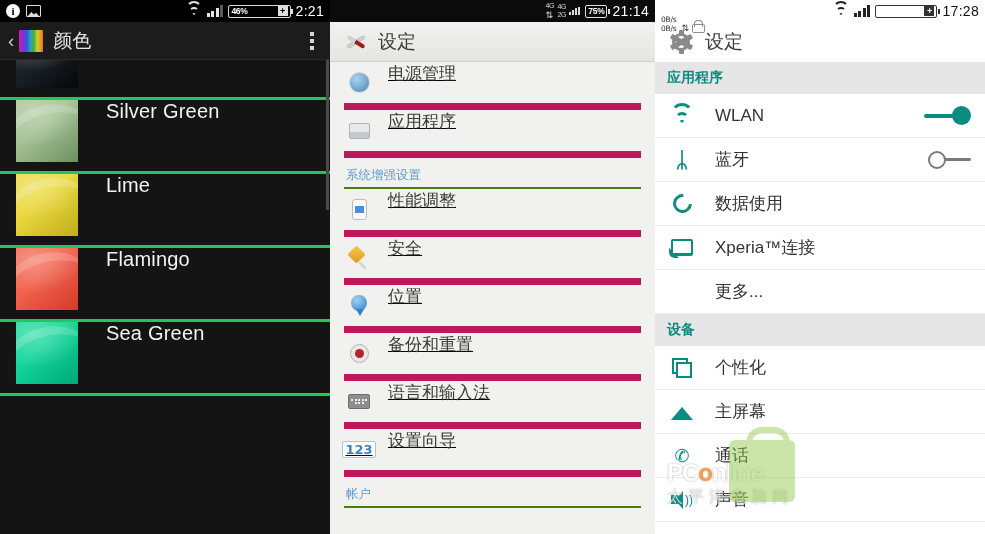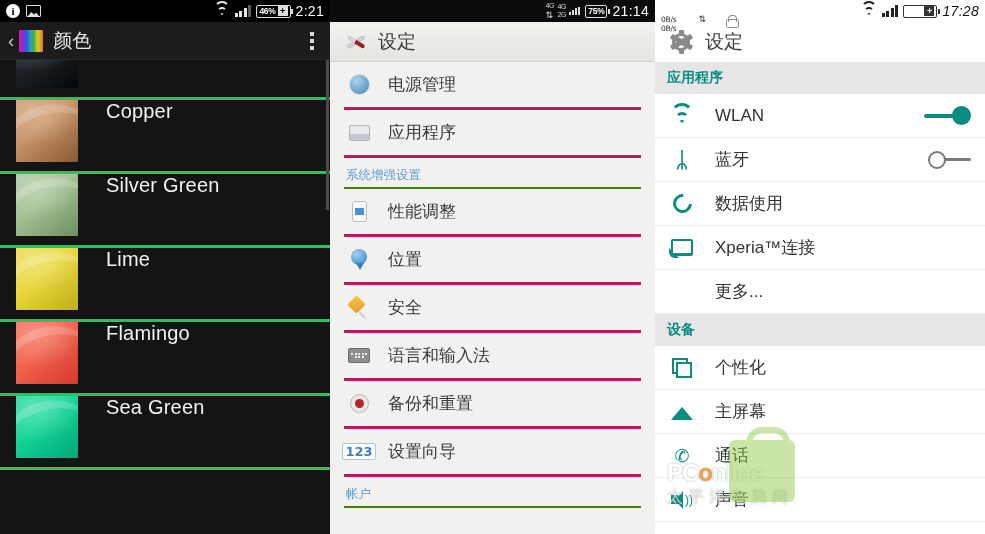--- a/index.html
+++ b/index.html
@@ -47,21 +47,21 @@
   .wifi-ic i:nth-child(3) { width: 4px; height: 4px; border-width: 2px; }
   .bars-ic { display: flex; align-items: flex-end; gap: 1.5px; height: 12px; }
   .bars-ic span { width: 3px; background: #e6e6e6; }
   .bars-ic span:nth-child(1) { height: 4px; }
   .bars-ic span:nth-child(2) { height: 6px; }
   .bars-ic span:nth-child(3) { height: 9px; }
   .bars-ic span:nth-child(4) { height: 12px; background: #5a5a5a; }
   .batt {
     display: flex; align-items: center; height: 13px; border: 1.5px solid #ddd;
     border-radius: 2px; padding: 0 2px; position: relative; color: #fff;
-    font-size: 8.5px; font-weight: bold; letter-spacing: -0.3px;
+    font-size: 8.5px; font-weight: bold; letter-spacing: -0.3px; gap: 28px;
   }
   .batt::after {
     content: ""; position: absolute; right: -3.5px; top: 3px; width: 2px; height: 5px; background: #ddd;
   }
   .batt .chg {
     width: 10px; height: 10px; background: #ddd; color: #000; font-size: 9px;
     text-align: center; line-height: 10px; margin-left: 2px; font-weight: bold;
   }
 
   .p1 .appbar {
@@ -126,21 +126,21 @@
   .p2 .appbar .title { font-size: 19px; color: #3c3c3c; margin-left: 10px; }
   .tools-ic { position: relative; width: 24px; height: 22px; }
   .tools-ic::before, .tools-ic::after {
     content: ""; position: absolute; left: 2px; top: 9px; width: 20px; height: 4px; border-radius: 2px;
   }
   .tools-ic::before { background: #cfd2d4; transform: rotate(-32deg); box-shadow: 0 0 0 .5px #a9adaf inset; }
   .tools-ic::after { background: linear-gradient(90deg,#cfd2d4 45%, #9d1f1f 45%); transform: rotate(32deg); }
 
   .p2 .body { padding: 0 14px; background: #f1f1ef; height: 472px; }
   .p2 .row {
-    height: 48px; display: flex; align-items: center; border-bottom: 3px solid #be185d;
+    height: 48px; display: flex; border-bottom: 7px solid #be185d; text-decoration: underline;
   }
   .p2 .row .ico { width: 30px; display: flex; justify-content: center; align-items: center; }
   .p2 .row .lbl { font-size: 17px; color: #3a3a3a; margin-left: 14px; }
   .p2 .section {
     padding: 9px 0 3px 2px; font-size: 12.5px; color: #5f9bd1;
     border-bottom: 2px solid #4d7c0f;
   }
 
   .ic-power { width: 21px; height: 21px; border-radius: 50%;
     background: radial-gradient(circle at 35% 30%, #a9d3ef, #4a87b5); border: 1.5px solid #cfd6db; }
@@ -168,37 +168,37 @@
   .ic-bak i { width: 9px; height: 9px; border-radius: 50%; background: #b8232a; }
   .ic-123 { font-size: 13px; font-weight: bold; color: #3f7fc0; border: 1.5px solid #a8c4de;
     border-radius: 2px; padding: 0 2px; background: #fff; font-family: "DejaVu Sans", sans-serif; }
 
   
   .p3 { width: 330px; height: 534px; background: #fff; position: relative; overflow: hidden; }
   .p3 .statusbar {
     height: 22px; background: #fff; display: flex; align-items: center;
     padding: 0 6px; color: #222;
   }
-  .p3 .sb-left { display: flex; align-items: flex-start; gap: 22px; margin-top: 25px; }
+  .p3 .sb-left { display: flex; align-items: flex-end; gap: 5px; margin-top: 25px; }
   .p3 .sb-right { margin-left: auto; display: flex; align-items: center; gap: 5px; }
   .rate { font-size: 7.5px; line-height: 1.2; color: #333; letter-spacing: -.2px;
     font-family: "DejaVu Sans", sans-serif; }
   .ud-arrows { font-size: 9px; color: #333; line-height: 1; letter-spacing: -2px; }
   .ic-lock { width: 11px; height: 13px; position: relative; }
   .ic-lock::before { content: ""; position: absolute; bottom: 0; left: 0; width: 11px; height: 7px;
     border: 1.2px solid #8c8c8c; border-radius: 1.5px; }
   .ic-lock::after { content: ""; position: absolute; top: 0; left: 2.2px; width: 6.6px; height: 6px;
     border: 1.2px solid #8c8c8c; border-bottom: none; border-radius: 4px 4px 0 0; }
   .wifi-dk i { border-color: #222; border-bottom-color: transparent;
     border-left-color: transparent; border-right-color: transparent; }
   .bars-dk span { background: #222 !important; }
   .batt-dk { border-color: #333; color: #fff; }
   .batt-dk::after { background: #333; }
   .batt-dk .chg { background: #333; color: #fff; }
-  .p3 .sb-time { color: #111; font-style: italic; }
+  .p3 .sb-time { color: #111; }
 
   .p3 .appbar { height: 40px; background: #fff; display: flex; align-items: center; padding-left: 14px; }
   .p3 .appbar .title { font-size: 19px; color: #3c3c3c; margin-left: 12px; }
   .gear-ic { width: 24px; height: 24px; position: relative; }
   .gear-ic .gring { position: absolute; inset: 3px; border-radius: 50%;
     border: 3.5px solid #8a8a8a; background: #fff; }
   .gear-ic .gt { position: absolute; width: 5px; height: 24px; left: 9.5px; top: 0;
     background: #8a8a8a; border-radius: 1px; }
   .gear-ic .gt:nth-child(3) { transform: rotate(60deg); }
   .gear-ic .gt:nth-child(4) { transform: rotate(120deg); }
@@ -314,24 +314,20 @@
         </span>
     </div>
 
     <div class="list" id="p1list">
       <div class="scrollthumb"></div>
     <div class="row" style="margin-top: -34px;">
           <span class="sw" style="background: linear-gradient(140deg, rgb(29, 35, 40) 0%, rgb(29, 35, 40) 40%, rgb(5, 8, 10) 100%);"></span>
           <span class="rlabel">Black</span>
         </div>
         <div class="row">
-          <span class="sw" style="background: linear-gradient(140deg, rgb(201, 147, 102) 0%, rgb(201, 147, 102) 40%, rgb(138, 90, 51) 100%);"></span>
-          <span class="rlabel">Copper</span>
-        </div>
-        <div class="row">
           <span class="sw" style="background: linear-gradient(140deg, rgb(166, 194, 149) 0%, rgb(166, 194, 149) 40%, rgb(110, 143, 98) 100%);"></span>
           <span class="rlabel">Silver Green</span>
         </div>
         <div class="row">
           <span class="sw" style="background: linear-gradient(140deg, rgb(234, 216, 60) 0%, rgb(234, 216, 60) 40%, rgb(191, 174, 30) 100%);"></span>
           <span class="rlabel">Lime</span>
         </div>
         <div class="row">
           <span class="sw" style="background: linear-gradient(140deg, rgb(242, 100, 78) 0%, rgb(242, 100, 78) 40%, rgb(214, 57, 43) 100%);"></span>
           <span class="rlabel">Flamingo</span>
@@ -389,52 +385,52 @@
         <div class="row">
           <span class="ico">
             <span class="ic-perf">
               <i></i>
             </span>
           </span>
           <span class="lbl">性能调整</span>
         </div>
         <div class="row">
           <span class="ico">
+            <span class="ic-sec"></span>
+          </span>
+          <span class="lbl">安全</span>
+        </div>
+        <div class="row">
+          <span class="ico">
             <span class="ic-loc"></span>
           </span>
           <span class="lbl">位置</span>
-        </div>
-        <div class="row">
-          <span class="ico">
-            <span class="ic-sec"></span>
-          </span>
-          <span class="lbl">安全</span>
-        </div>
-        <div class="row">
-          <span class="ico">
-            <span class="ic-kbd">
-              <b></b>
-              <b></b>
-              <b></b>
-              <b></b>
-              <b></b>
-              <b></b>
-              <b></b>
-              <b></b>
-            </span>
-          </span>
-          <span class="lbl">语言和输入法</span>
         </div>
         <div class="row">
           <span class="ico">
             <span class="ic-bak">
               <i></i>
             </span>
           </span>
           <span class="lbl">备份和重置</span>
+        </div>
+        <div class="row">
+          <span class="ico">
+            <span class="ic-kbd">
+              <b></b>
+              <b></b>
+              <b></b>
+              <b></b>
+              <b></b>
+              <b></b>
+              <b></b>
+              <b></b>
+            </span>
+          </span>
+          <span class="lbl">语言和输入法</span>
         </div>
         <div class="row">
           <span class="ico">
             <span class="ic-123">123</span>
           </span>
           <span class="lbl">设置向导</span>
         </div>
         <div class="section">帐户</div>
       </div>
   </div>

